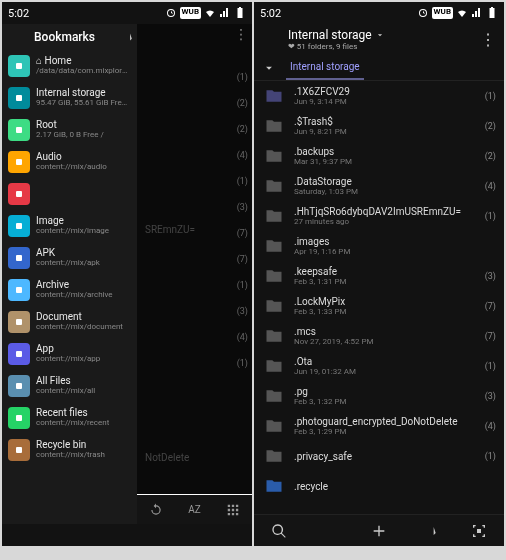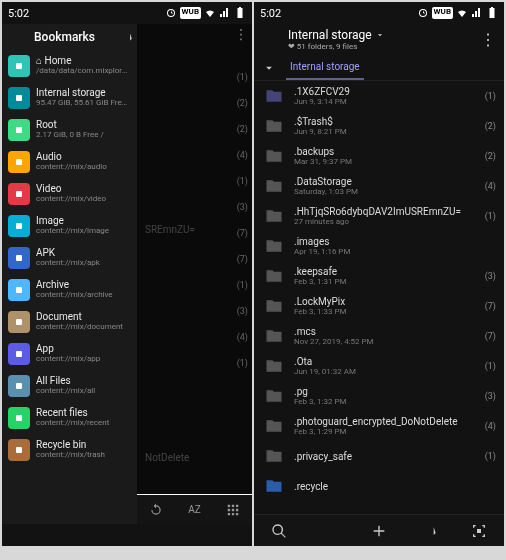--- a/index.html
+++ b/index.html
@@ -136,24 +136,20 @@
               <span class="bm-name">Audio</span>
               <span class="bm-sub">content://mix/audio</span>
             </div>
           </div>
           <div class="bm">
             <div class="bm-icon" style="background:#e63946">
               <svg viewBox="0 0 24 24">
                 <rect x="6" y="6" width="12" height="12" rx="2"></rect>
               </svg>
             </div>
-            <div class="bm-txt">
-              <span class="bm-name">Video</span>
-              <span class="bm-sub">content://mix/video</span>
-            </div>
           </div>
           <div class="bm">
             <div class="bm-icon" style="background:#06aed5">
               <svg viewBox="0 0 24 24">
                 <rect x="6" y="6" width="12" height="12" rx="2"></rect>
               </svg>
             </div>
             <div class="bm-txt">
               <span class="bm-name">Image</span>
               <span class="bm-sub">content://mix/image</span>

